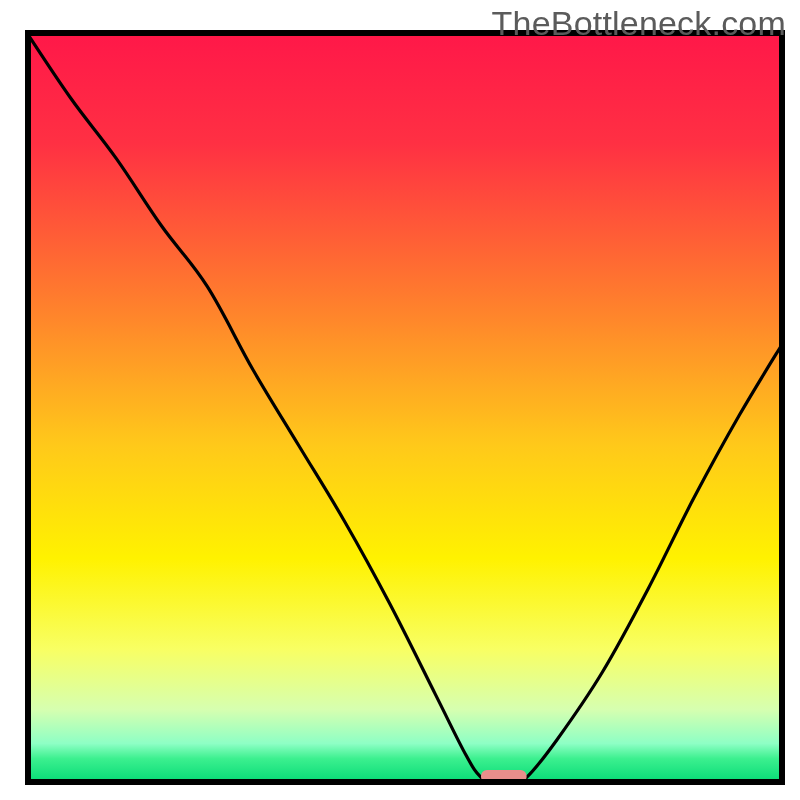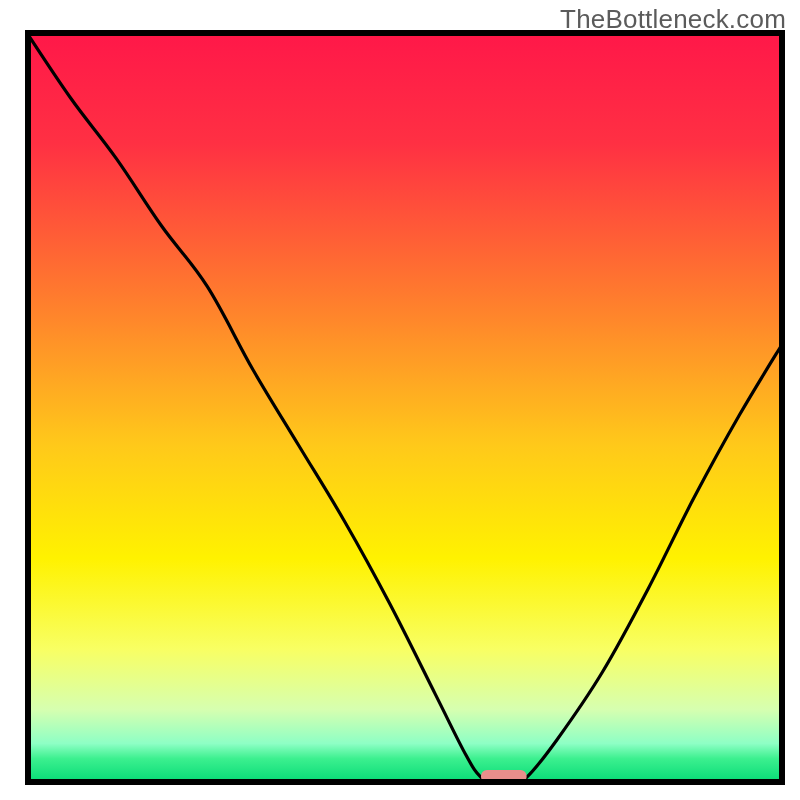--- a/index.html
+++ b/index.html
@@ -12,21 +12,21 @@
   }
   .chart-container {
     position: relative;
     width: 800px;
     height: 800px;
   }
   .watermark {
     position: absolute;
     top: 4px;
     right: 14px;
-    font-size: 26px;
+    font-size: 34px;
     color: #5b5b5b;
     font-weight: 500;
     letter-spacing: 0.2px;
     z-index: 10;
     user-select: none;
   }
   svg {
     display: block;
   }
 </style>

